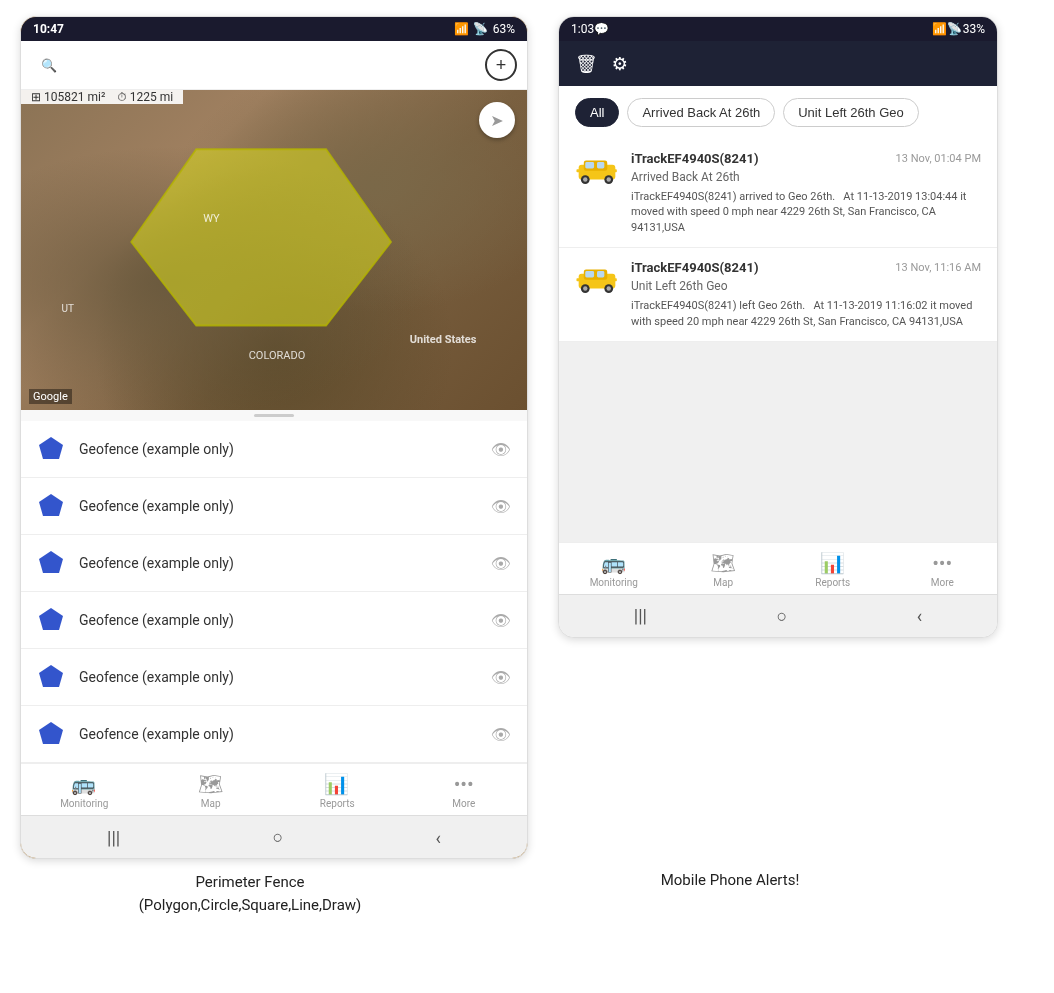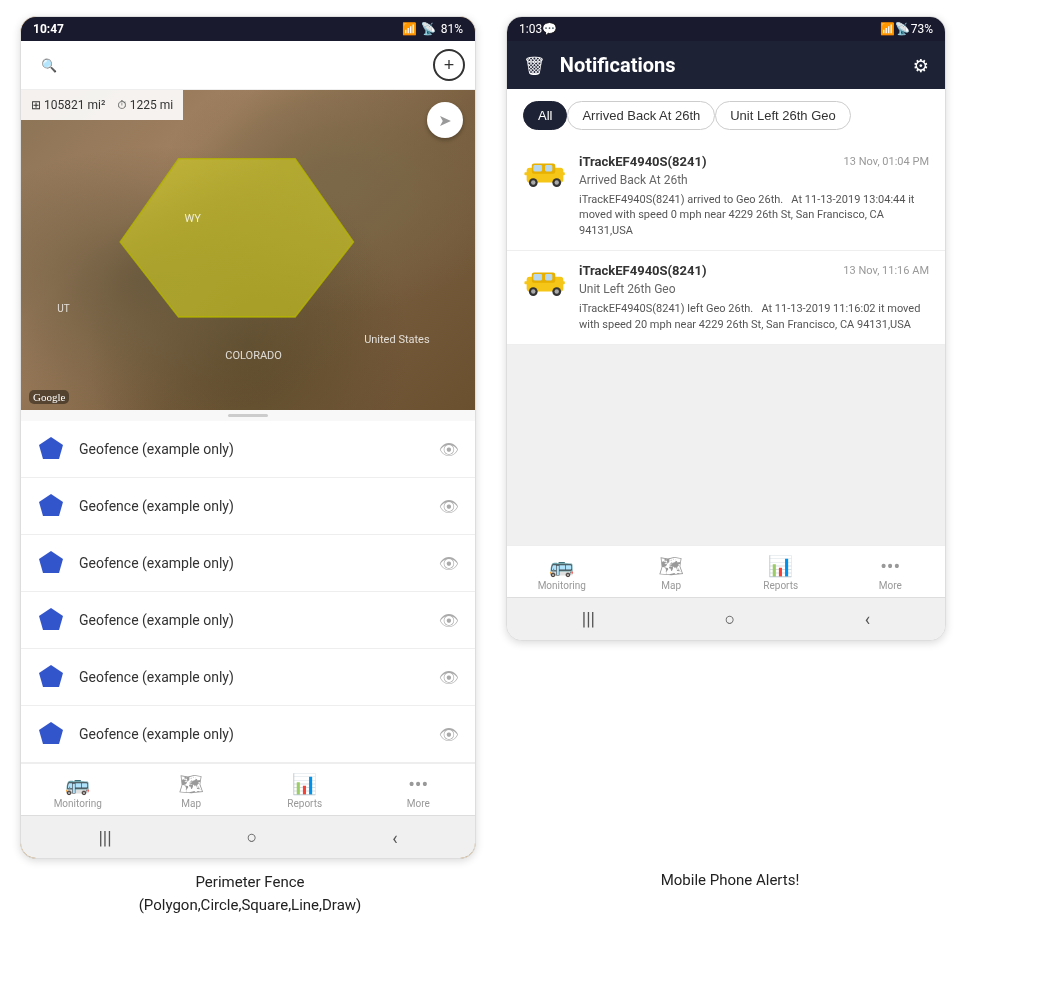--- a/index.html
+++ b/index.html
@@ -18,21 +18,21 @@
       display: flex;
       flex-direction: row;
       align-items: flex-start;
       width: 1054px;
       padding: 16px 20px 0 20px;
       gap: 30px;
     }
 
     
     .phone-left {
-      width: 456px;
+      width: 508px;
       background: #a16207;
       border-radius: 16px;
       overflow: hidden;
       border: 1px solid #ddd;
       box-shadow: 0 2px 8px rgba(0,0,0,0.15);
     }
     .status-bar-left {
       background: #1a1a2e;
       color: #fff;
       display: flex;
@@ -104,21 +104,21 @@
         linear-gradient(135deg, #8b7355 0%, #a08060 30%, #7a6040 60%, #6b5030 100%);
       position: relative;
     }
     .map-overlay-text {
       position: absolute;
       color: rgba(255,255,255,0.8);
       font-size: 11px;
     }
     .map-overlay-text.wy { top: 38%; left: 36%; }
     .map-overlay-text.colorado { bottom: 15%; left: 45%; }
-    .map-overlay-text.us { bottom: 20%; right: 10%; }
+    .map-overlay-text.us { bottom: 20%; right: 10%; font-weight: bold; }
     .map-overlay-text.ut { bottom: 30%; left: 8%; font-size: 10px; }
     .geofence-polygon {
       position: absolute;
       top: 15%;
       left: 20%;
       width: 55%;
       height: 65%;
     }
     .map-compass {
       position: absolute;
@@ -131,37 +131,36 @@
       display: flex;
       align-items: center;
       justify-content: center;
       box-shadow: 0 2px 4px rgba(0,0,0,0.3);
     }
     .map-stats {
       position: absolute;
       top: 0;
       left: 0;
       background: rgba(255,255,255,0.9);
-      padding: 8px 10px;
+      padding: 0 10px;
       display: flex;
       gap: 12px;
       font-size: 12px;
       color: #333;
       align-items: center;
     }
     .google-logo {
       position: absolute;
       bottom: 6px;
       left: 8px;
       font-size: 11px;
       color: #fff;
       background: rgba(0,0,0,0.4);
       padding: 1px 4px;
-      border-radius: 5px;
-      font-family: Liberation Serif, serif;
+      border-radius: 0;
     }
     .scroll-indicator {
       width: 100%;
       display: flex;
       justify-content: center;
       padding: 4px;
       background: #f8f8f8;
     }
     .scroll-line {
       width: 40px;
@@ -249,20 +248,21 @@
       flex: 1;
       font-size: 20px;
       font-weight: bold;
       color: #fff;
     }
     .notif-trash { color: #fff; font-size: 18px; cursor: pointer; }
     .notif-gear { color: #fff; font-size: 18px; cursor: pointer; }
     .filter-tabs {
       display: flex;
       padding: 12px 16px;
+      gap: 8px;
       background: #fff;
     }
     .filter-tab {
       padding: 6px 14px;
       border-radius: 20px;
       border: 1px solid #ccc;
       font-size: 13px;
       cursor: pointer;
       background: #fff;
       color: #333;
@@ -357,21 +357,21 @@
 
 <div class="main-container">
 
   <div class="phone-left">
 
     <div class="status-bar-left">
       <span class="time">10:47</span>
       <span class="icons">
         <span>📶</span>
         <span>📡</span>
-        <span>81%</span>
+        <span>63%</span>
       </span>
     </div>
 
     <div class="search-bar-left">
       <div class="search-wrapper">
         <span class="search-icon-inner">🔍</span>
       </div>
       <button class="add-btn">+</button>
     </div>
 
@@ -482,26 +482,25 @@
   </div>
 
   <div class="phone-right">
 
     <div class="status-bar-right">
       <span>1:03</span>
       <span>💬</span>
       <span style="flex:1"></span>
       <span>📶</span>
       <span>📡</span>
-      <span>73%</span>
+      <span>33%</span>
     </div>
 
     <div class="notif-header">
       <span class="notif-trash">🗑</span>
-      <span class="notif-title">Notifications</span>
       <span class="notif-gear">⚙</span>
     </div>
 
     <div class="filter-tabs">
       <button class="filter-tab active">All</button>
       <button class="filter-tab">Arrived Back At 26th</button>
       <button class="filter-tab">Unit Left 26th Geo</button>
     </div>
 
     <div class="notification-list">

